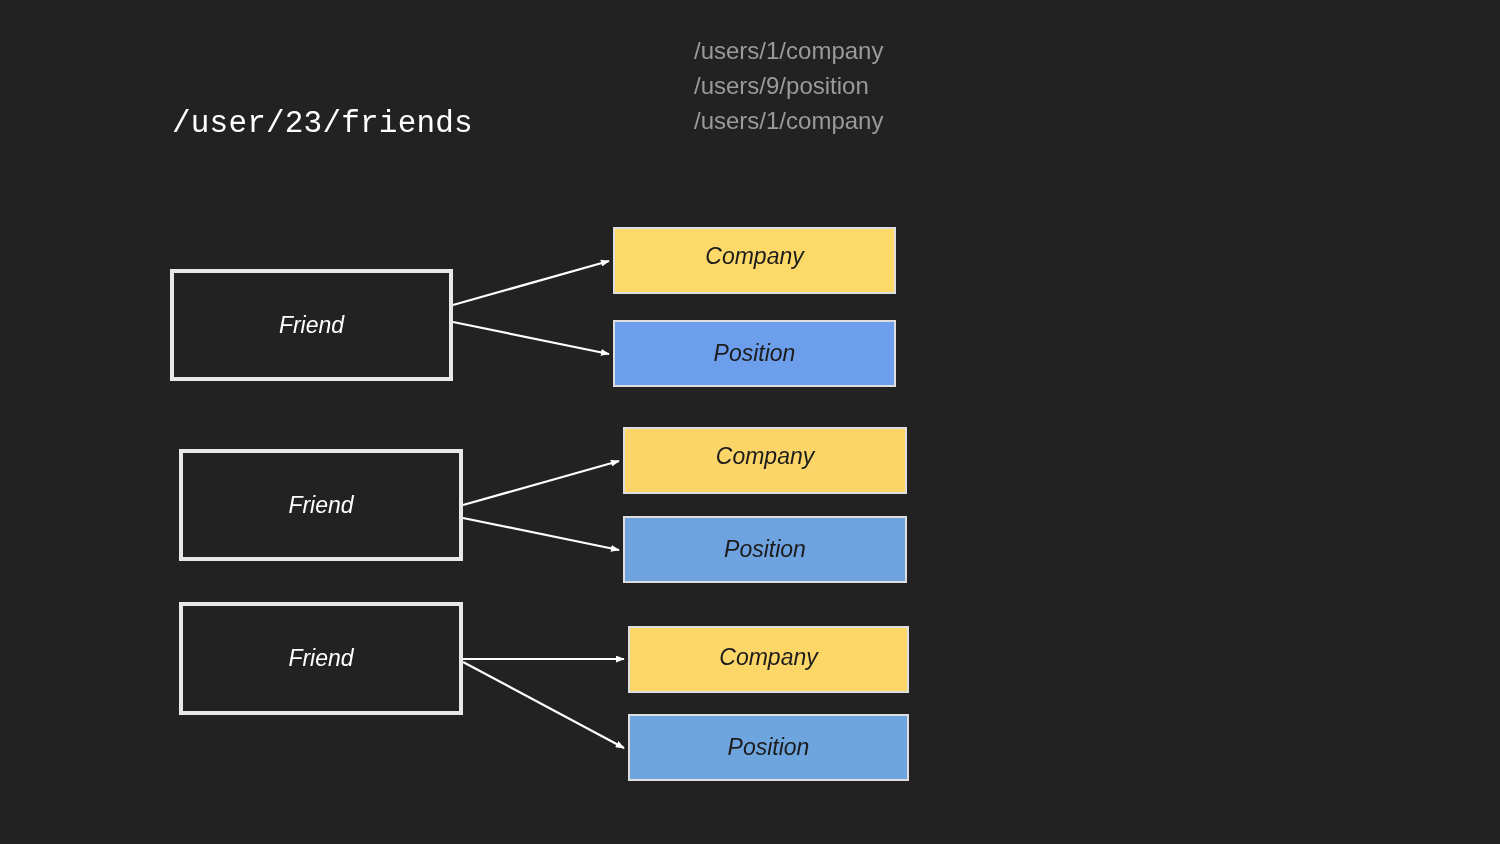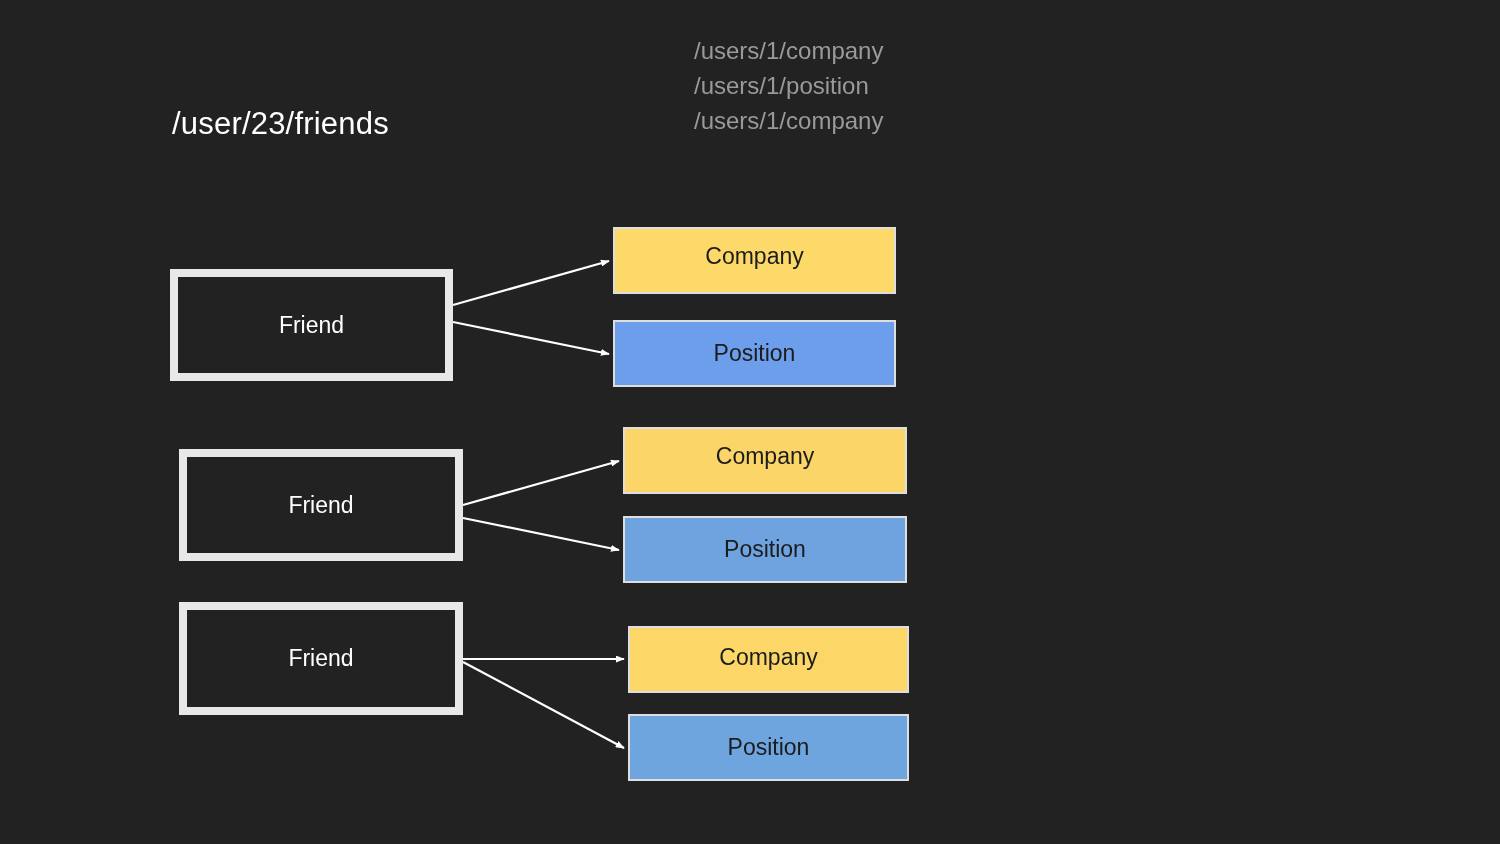--- a/index.html
+++ b/index.html
@@ -60,52 +60,53 @@
   .node {
     position: absolute;
     box-sizing: border-box;
     display: flex;
     align-items: center;
     justify-content: center;
   }
 
   .node-friend {
     background: transparent;
-    border: 8px solid #22c55e;
+    border: 4px solid #22c55e;
     color: #ffffff;
     font-size: 23px;
   }
 
   .node-company {
     border: 2px solid #dedede;
     color: #1c1c1c;
     font-size: 23px;
   }
 
   .node-position {
     border: 2px solid #fde047;
     color: #1c1c1c;
     font-size: 23px;
   }
 
   .node-label {
     display: block;
     white-space: nowrap;
+    font-style: italic;
   }
 </style>
 </head>
 <body style="width: 1500px; height: 844px; background: rgb(34, 34, 34);">
 
 <div id="canvas" style="width: 1500px; height: 844px; background: rgb(34, 34, 34);">
 
-  <div class="page-title" style="color: rgb(255, 255, 255);">/user/23/friends</div>
+  <div class="page-title" style="color: rgb(255, 255, 255); font-family: Liberation Mono, monospace;">/user/23/friends</div>
 
   <div class="url-list" style="color: rgb(154, 154, 154);">
     <span class="url-line">/users/1/company</span>
-    <span class="url-line">/users/1/position</span>
+    <span class="url-line">/users/9/position</span>
     <span class="url-line">/users/1/company</span>
   </div>
 
   <svg id="arrow-layer" viewBox="0 0 1500 844" width="1500" height="844" xmlns="http://www.w3.org/2000/svg">
     <defs>
       <marker id="arrowhead" markerWidth="9" markerHeight="7" refX="8.2" refY="3.5" orient="auto" markerUnits="userSpaceOnUse">
         <polygon points="0 0, 9 3.5, 0 7" fill="#ffffff"></polygon>
       </marker>
     </defs>
     <g id="arrow-group">

